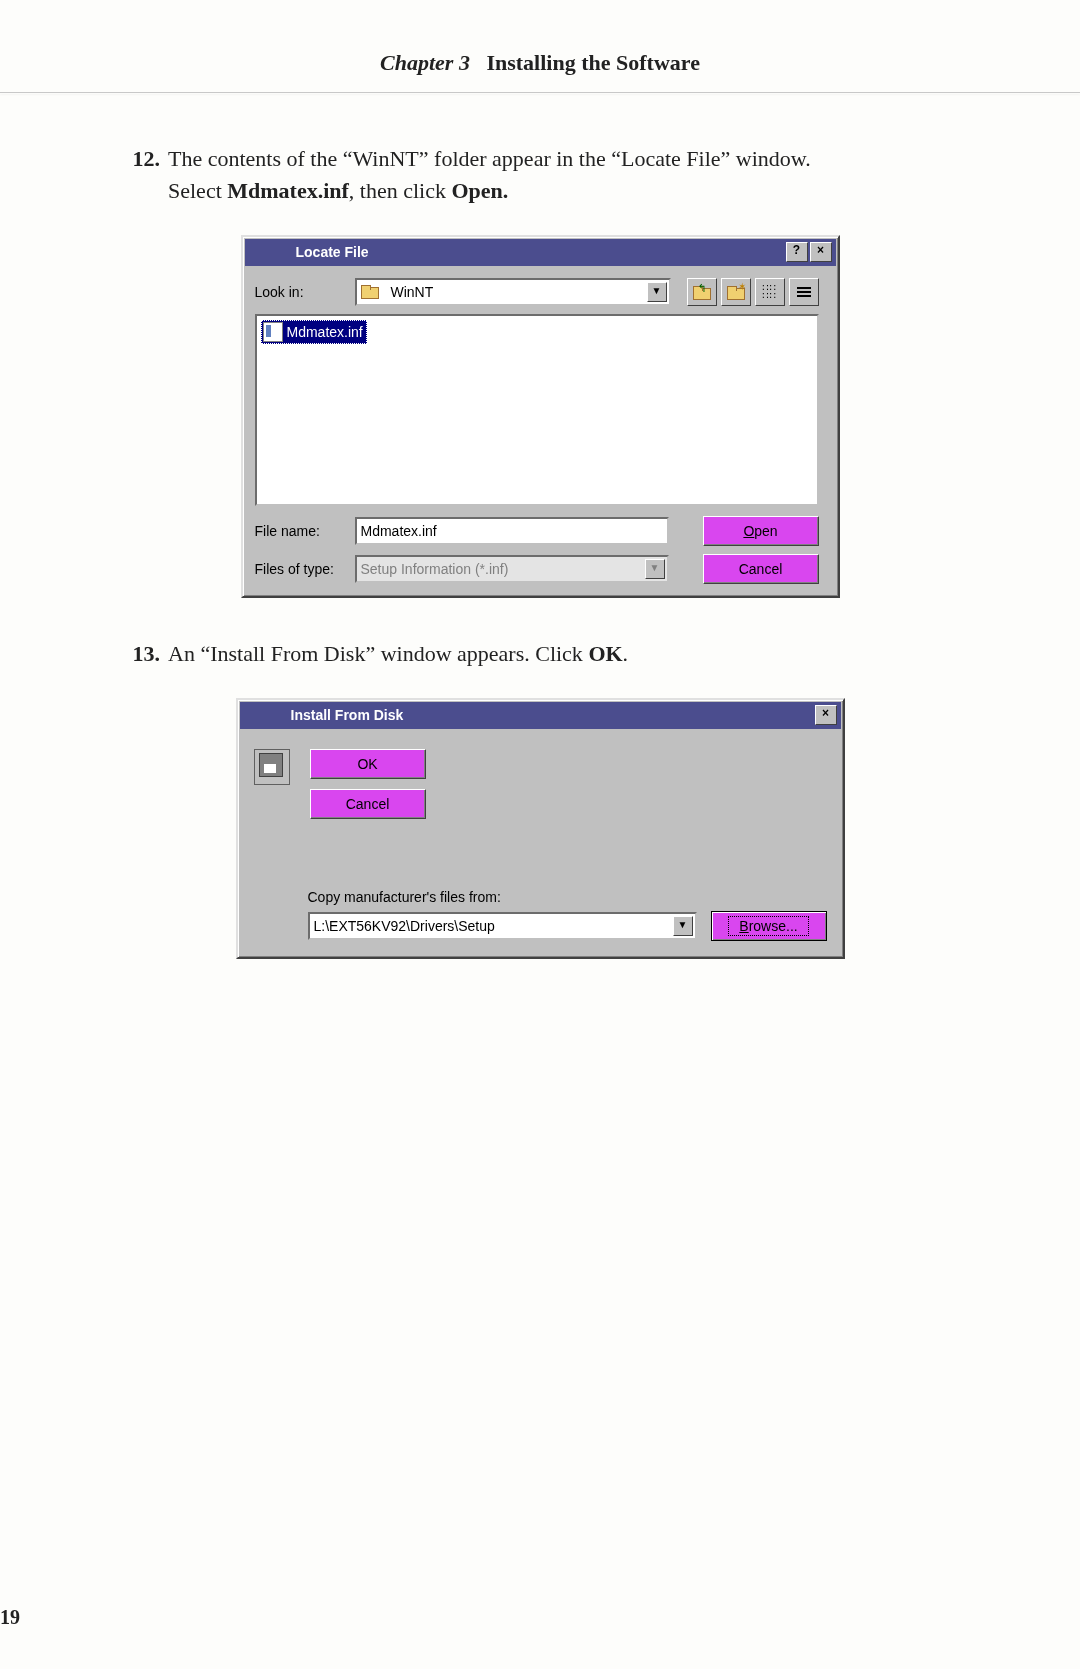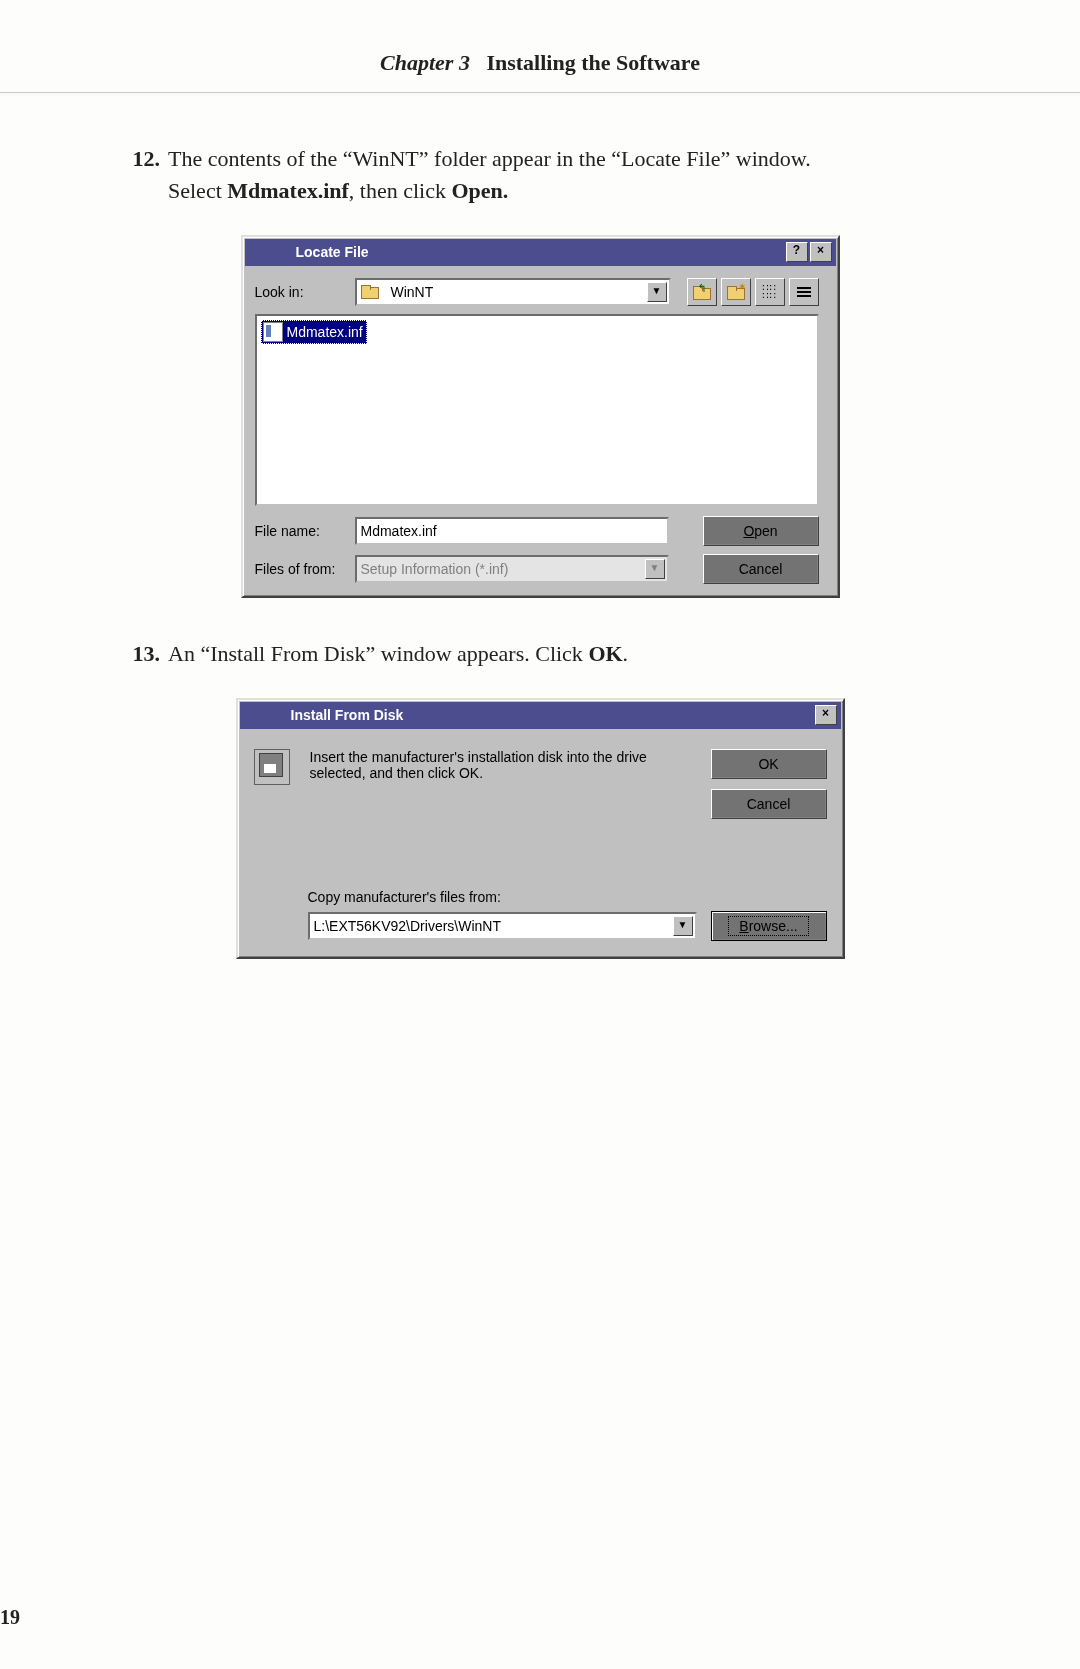--- a/index.html
+++ b/index.html
@@ -163,21 +163,21 @@
     background: linear-gradient(90deg,#6080c0 40%, #fff 40%);
   }
 
   .text-input {
     background:#fff; border:2px inset #c0c0c0;
     height:22px; padding:1px 4px; display:flex; align-items:center;
   }
 
   .btn9x {
     min-width: 90px; height: 28px;
-    background:#737373;
+    background:#d946ef;
     border:1px solid;
     border-color:#fff #404040 #404040 #fff;
     box-shadow: inset -1px -1px 0 #808080;
     display:flex; align-items:center; justify-content:center;
     padding: 0 12px;
   }
   .btn9x.focus { border:1px solid #000; box-shadow: inset 1px 1px 0 #fff, inset -1px -1px 0 #808080; }
   .btn9x.focus .btn-inner { border: 1px dotted #000; padding: 1px 10px; }
   .underline-first::first-letter { text-decoration: underline; }
 
@@ -277,21 +277,21 @@
           <div class="lbl"><span>File name:</span></div>
           <div class="text-input" style="flex:1">
             <span>Mdmatex.inf</span>
           </div>
           <div style="width:14px"></div>
           <div class="btn9x">
               <span class="underline-first">Open</span>
             </div>
         </div>
         <div class="row">
-          <div class="lbl"><span>Files of from:</span></div>
+          <div class="lbl"><span>Files of type:</span></div>
           <div class="dropdown disabled" style="flex:1">
             <span style="flex:1">Setup Information (*.inf)</span>
             <div class="dd-arrow" style="color:#808080">▼</div>
           </div>
           <div style="width:14px"></div>
           <div class="btn9x">
               <span>Cancel</span>
             </div>
         </div>
       </div>
@@ -307,38 +307,37 @@
 
   <div class="dialog-outer">
     <div class="win9x" style="width:605px">
       <div class="titlebar">
         <span class="titlebar-text">Install From Disk</span>
         <div class="tb-btn">×</div>
       </div>
       <div class="body9x" style="padding:18px 16px 16px 16px">
         <div style="display:flex;gap:20px;align-items:flex-start">
           <div class="floppy-icon"></div>
-          <div style="flex:1;padding-right:6px">Insert the manufacturer's installation disk into the drive selected, and then click OK.</div>
           <div style="display:flex;flex-direction:column;gap:10px">
             <div class="btn9x">
                 <span>OK</span>
               </div>
             <div class="btn9x">
                 <span>Cancel</span>
               </div>
           </div>
         </div>
 
         <div style="height:70px"></div>
 
         <div style="margin-left:54px">
           <div style="margin-bottom:6px"><span class="underline-first">Copy manufacturer's files from:</span></div>
           <div style="display:flex;gap:14px;align-items:center">
             <div class="dropdown" style="flex:1">
-              <span style="flex:1">L:\EXT56KV92\Drivers\WinNT</span>
+              <span style="flex:1">L:\EXT56KV92\Drivers\Setup</span>
               <div class="dd-arrow">▼</div>
             </div>
             <div class="btn9x focus">
                 <span class="btn-inner underline-first">Browse...</span>
               </div>
           </div>
         </div>
       </div>
     </div>
   </div>

